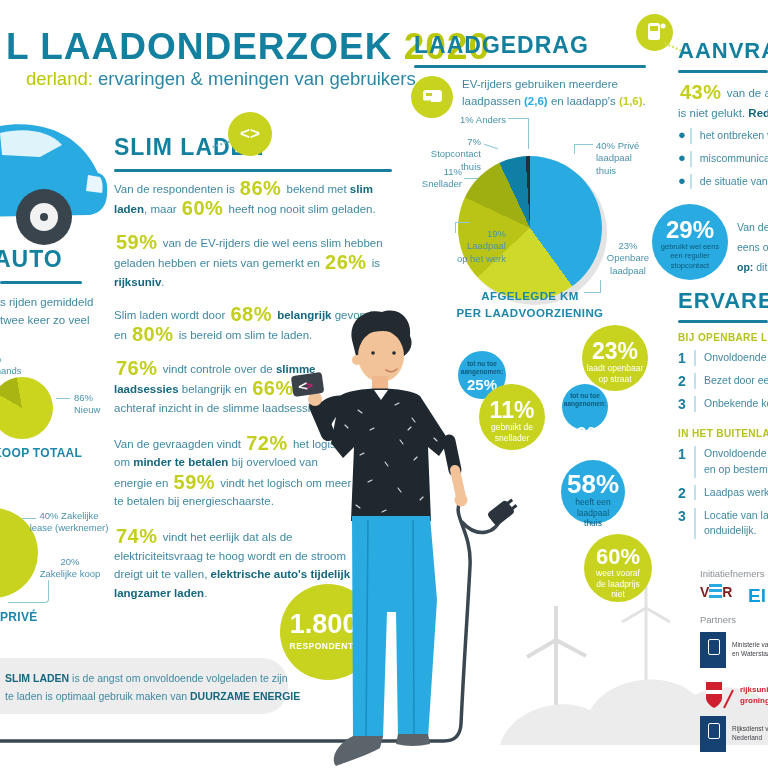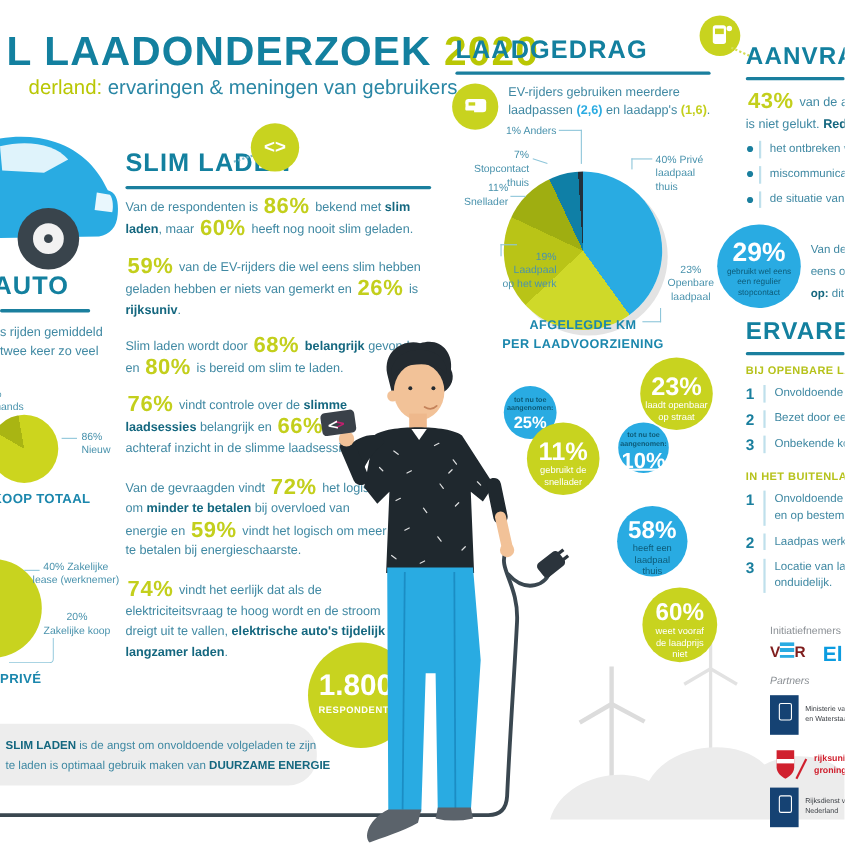--- a/index.html
+++ b/index.html
@@ -261,24 +261,24 @@
     <div class="stat-cap">snellader</div>
   </div>
   <div class="abs circle ylw" style="left:582px;top:325px;width:66px;height:66px;">
     <div class="stat-big" style="font-size:23px;margin-top:15px;">23%</div>
     <div class="stat-cap">laadt openbaar</div>
     <div class="stat-cap">op straat</div>
   </div>
   <div class="abs circle blu" style="left:562px;top:384px;width:46px;height:46px;">
     <div class="stat-pre" style="margin-top:8px;">tot nu toe</div>
     <div class="stat-pre">aangenomen:</div>
-    <div class="stat-big" style="font-size:20px;margin-top:1px;text-decoration:underline;">10%</div>
+    <div class="stat-big" style="font-size:20px;margin-top:16px;">10%</div>
   </div>
   <div class="abs circle blu" style="left:561px;top:460px;width:64px;height:64px;">
-    <div class="stat-big" style="font-size:22px;margin-top:11px;">58%</div>
+    <div class="stat-big" style="font-size:26px;margin-top:11px;">58%</div>
     <div class="stat-cap" style="color:#0d5a77;">heeft een</div>
     <div class="stat-cap" style="color:#0d5a77;">laadpaal</div>
     <div class="stat-cap" style="color:#0d5a77;">thuis</div>
   </div>
   <div class="abs circle ylw" style="left:584px;top:534px;width:68px;height:68px;">
     <div class="stat-big" style="font-size:22px;margin-top:12px;">60%</div>
     <div class="stat-cap">weet vooraf</div>
     <div class="stat-cap">de laadprijs</div>
     <div class="stat-cap">niet</div>
   </div>
@@ -366,21 +366,21 @@
   </div>
 
   <div class="abs gray-small" style="left:700px;top:568px;">Initiatiefnemers</div>
   <div class="abs nowrap" style="left:700px;top:584px;font-weight:800;font-size:14px;color:#7f1d1d;">
     <span>V</span><span style="display:inline-block;width:13px;height:14px;vertical-align:-1px;
       background:repeating-linear-gradient(#29abe2 0 3px,#fff 3px 5.5px);"></span><span>R</span>
   </div>
   <div class="abs nowrap" style="left:748px;top:585px;font-weight:800;font-size:19px;color:#0c9ce0;">
     <span>El</span><span style="display:inline-block;width:7px;height:7px;border-radius:50%;background:#f4d10e;margin-left:2px;"></span>
   </div>
-  <div class="abs gray-small" style="left:700px;top:614px;font-style:italic;">Partners</div>
+  <div class="abs gray-small" style="left:700px;top:614px;">Partners</div>
 
   <div class="abs partner-row" style="left:700px;top:632px;">
     <div class="gov-rect"></div>
     <div class="partner-txt">
       <div>Ministerie van In</div>
       <div>en Waterstaat</div>
     </div>
   </div>
 
   <div class="abs partner-row" style="left:700px;top:678px;">

